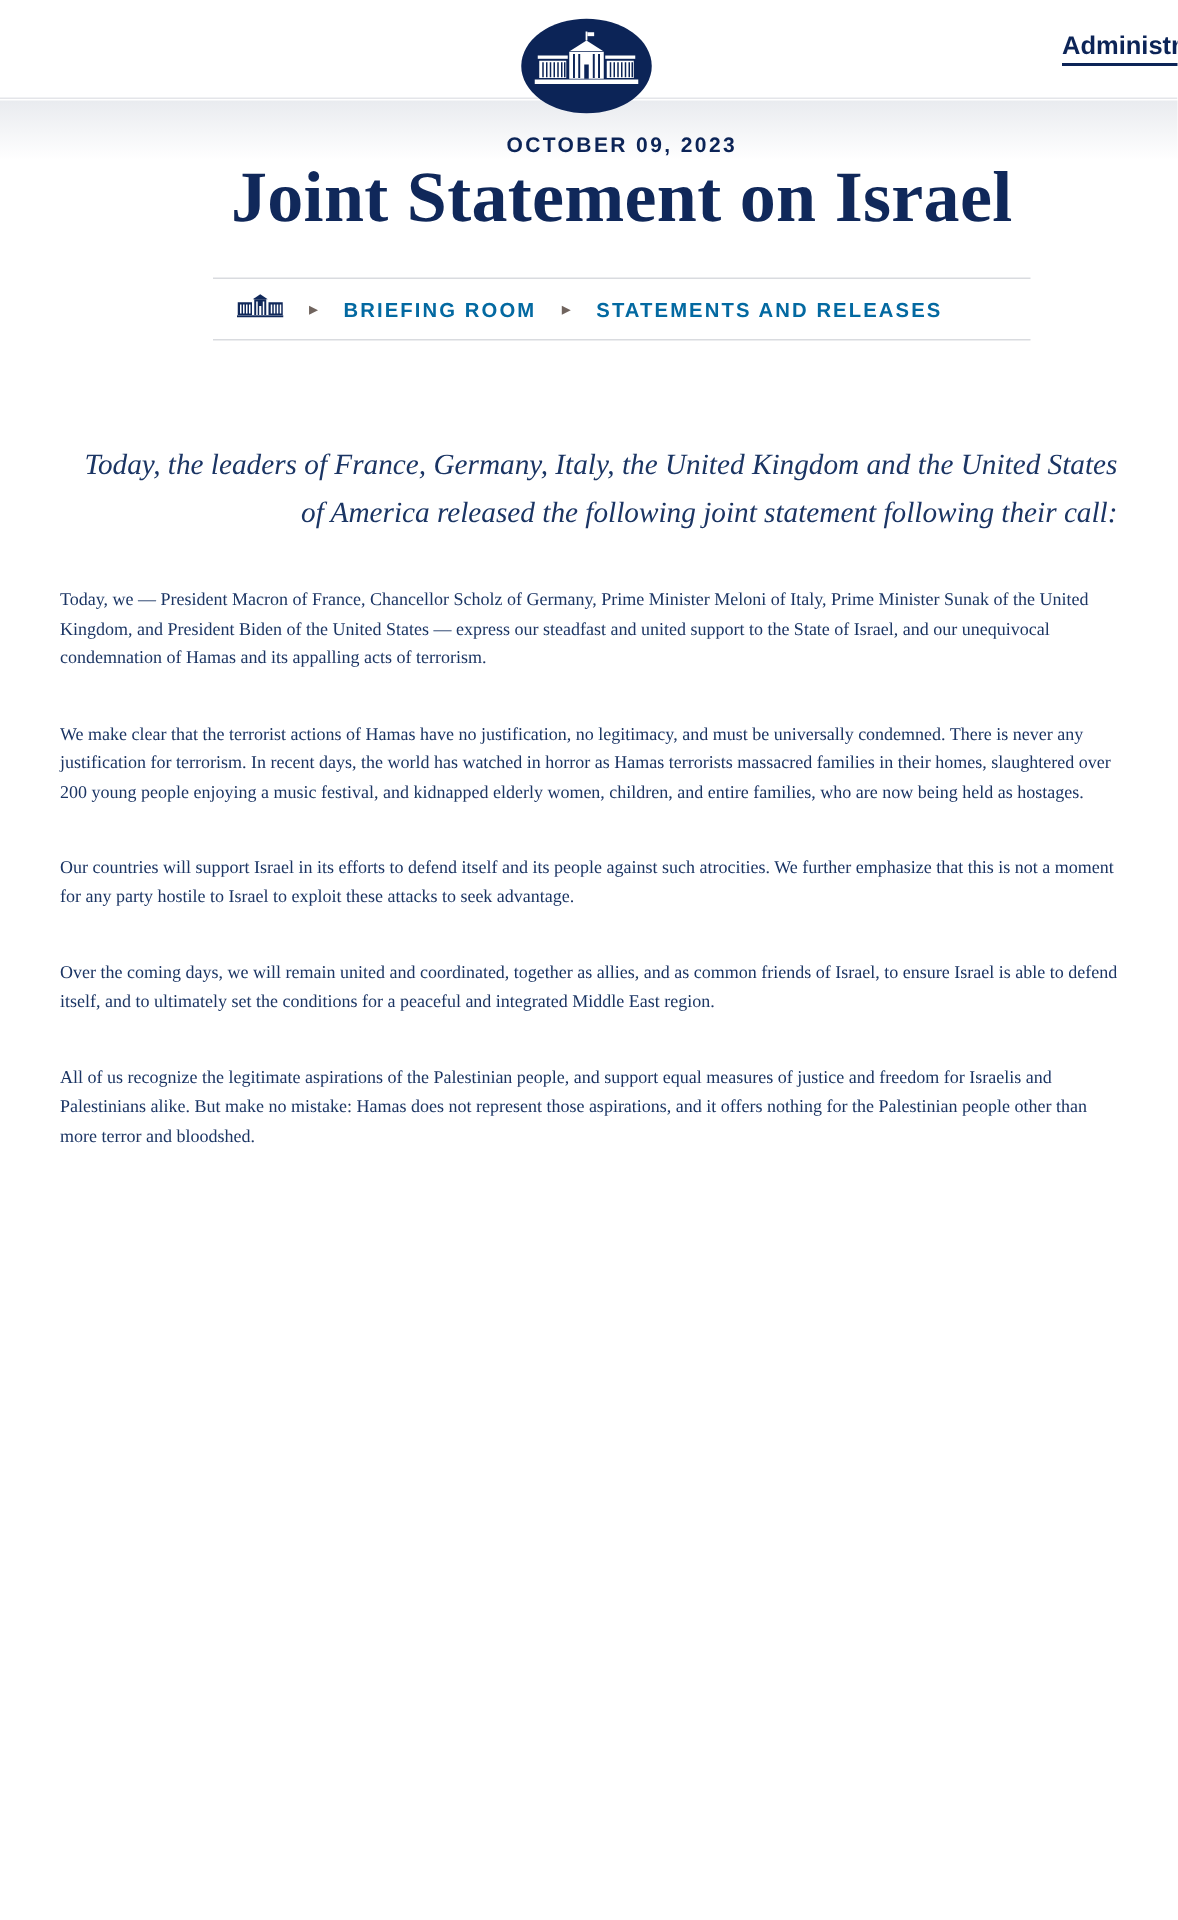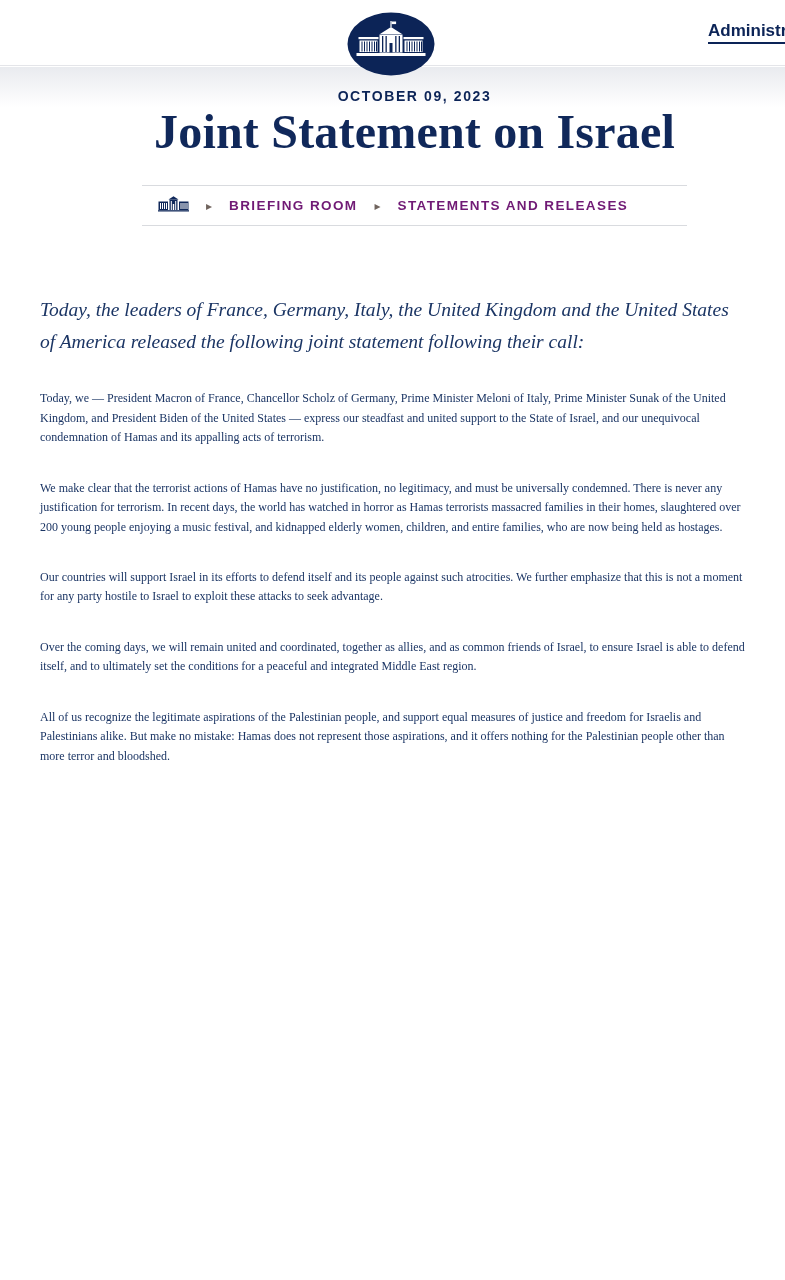--- a/index.html
+++ b/index.html
@@ -74,21 +74,21 @@
     border-bottom: 1px solid #d9dbdf;
     padding: 9px 16px;
     display: flex;
     align-items: center;
     gap: 17px;
   }
   .crumb-link {
     font-size: 13.5px;
     font-weight: 700;
     letter-spacing: 1.4px;
-    color: #701a75;
+    color: #0369a1;
     text-decoration: none;
     white-space: nowrap;
     cursor: pointer;
   }
   .caret {
     font-size: 12px;
     color: #70645e;
     line-height: 1;
   }
   .crumb-home { display: inline-flex; align-items: center; cursor: pointer; }
@@ -98,21 +98,21 @@
     font-family: "Liberation Serif", serif;
     color: #1b3564;
   }
   .article p {
     font-size: 12px;
     line-height: 1.62;
     margin-bottom: 31px;
   }
   .article .intro {
     font-style: italic;
-    text-align: left;
+    text-align: right;
     font-size: 19.5px;
     margin-bottom: 32px;
   }
 </style>
 </head>
 <body>
 
 <header class="top-bar">
   <a class="admin-link">Administration</a>
 </header>

